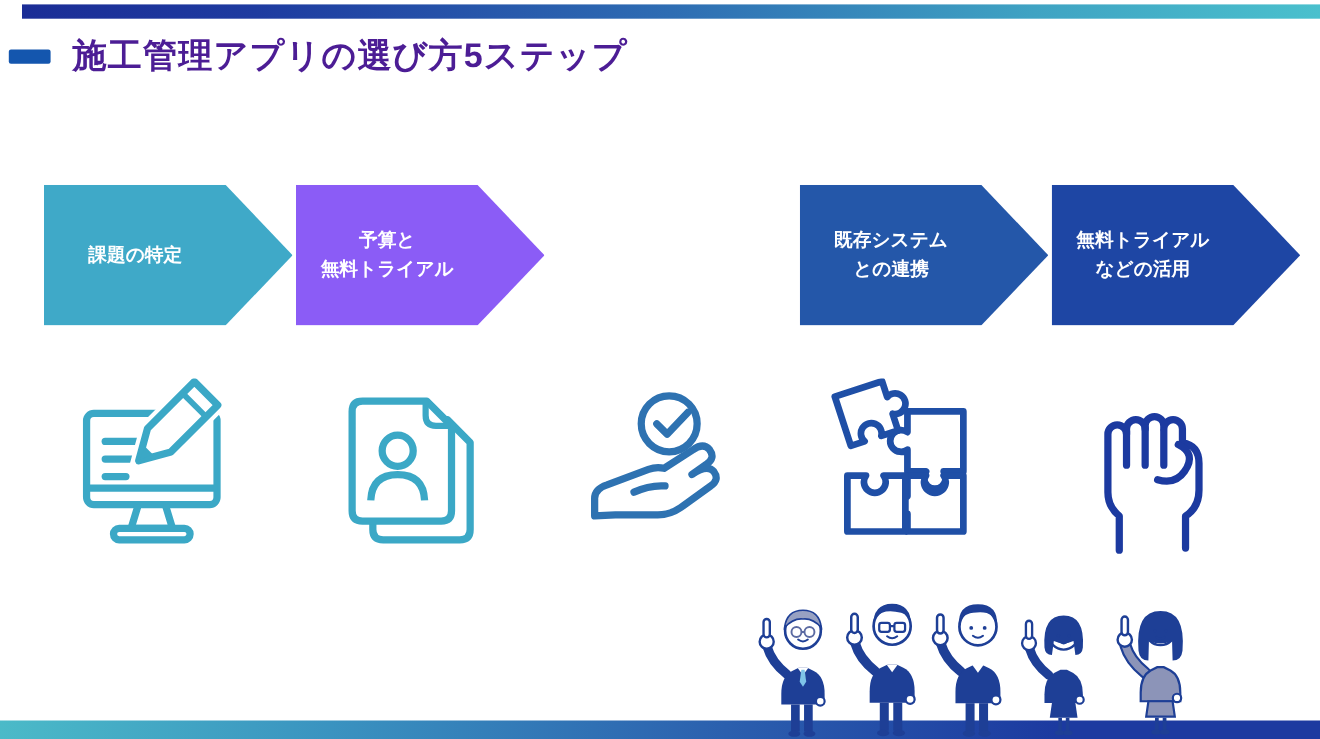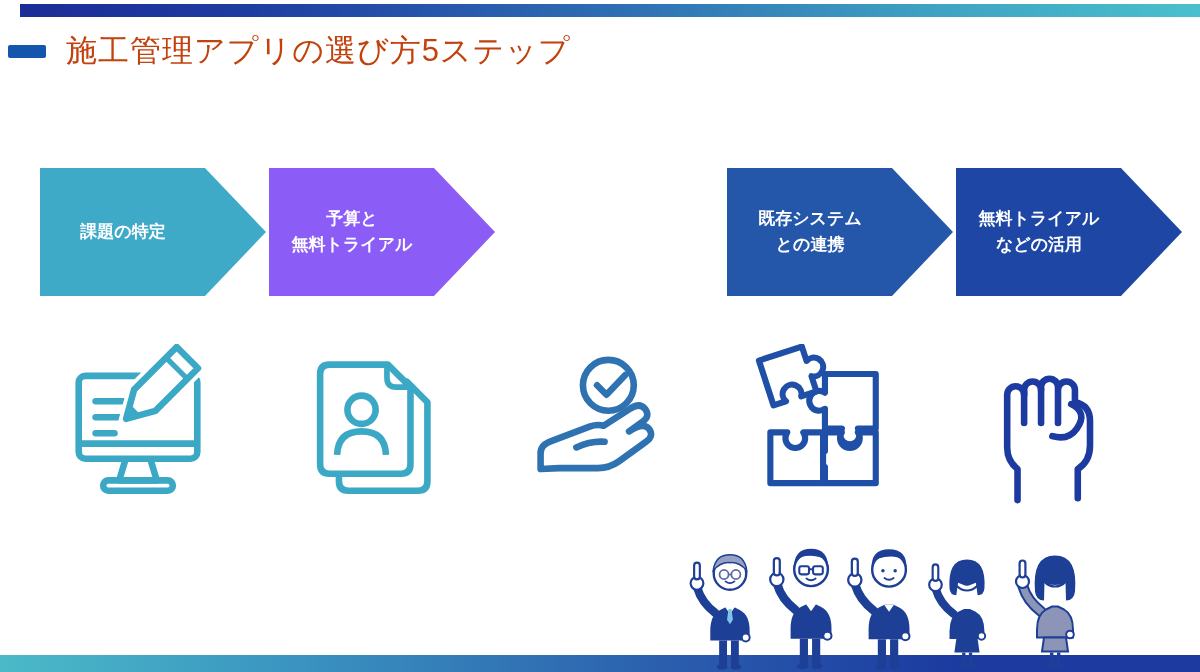--- a/index.html
+++ b/index.html
@@ -11,22 +11,22 @@
   .top-bar {
     position:absolute; left:20px; right:0; top:4px; height:13px;
     background:linear-gradient(90deg,#1b2d96 0%,#1e3ba0 18%,#2e6db3 50%,#3fa3c3 78%,#4ac0cd 100%);
   }
   .title-row { position:absolute; left:0; top:30px; height:48px; width:100%; }
   .title-dash {
     position:absolute; left:8px; top:15px; width:38px; height:13px;
     background:#1456ae; border-radius:2px;
   }
   .page-title {
-    position:absolute; left:66px; top:0; font-size:31px; font-weight:normal;
-    color:#c2410c; letter-spacing:1px; white-space:nowrap;
+    position:absolute; left:66px; top:0; font-size:31px; font-weight:bold;
+    color:#4c1d95; letter-spacing:1px; white-space:nowrap;
   }
   .steps-row { position:absolute; left:0; top:168px; height:128px; width:100%; }
   .step-arrow {
     position:absolute; top:0; width:226px; height:128px;
     clip-path:polygon(0 0,73% 0,100% 50%,73% 100%,0 100%);
     display:flex; flex-direction:column; align-items:center; justify-content:center;
     padding-right:60px; color:#fff; font-weight:bold; font-size:17px;
     line-height:1.55; text-align:center;
   }
   .step-1 { left:40px;text-align:right; }

